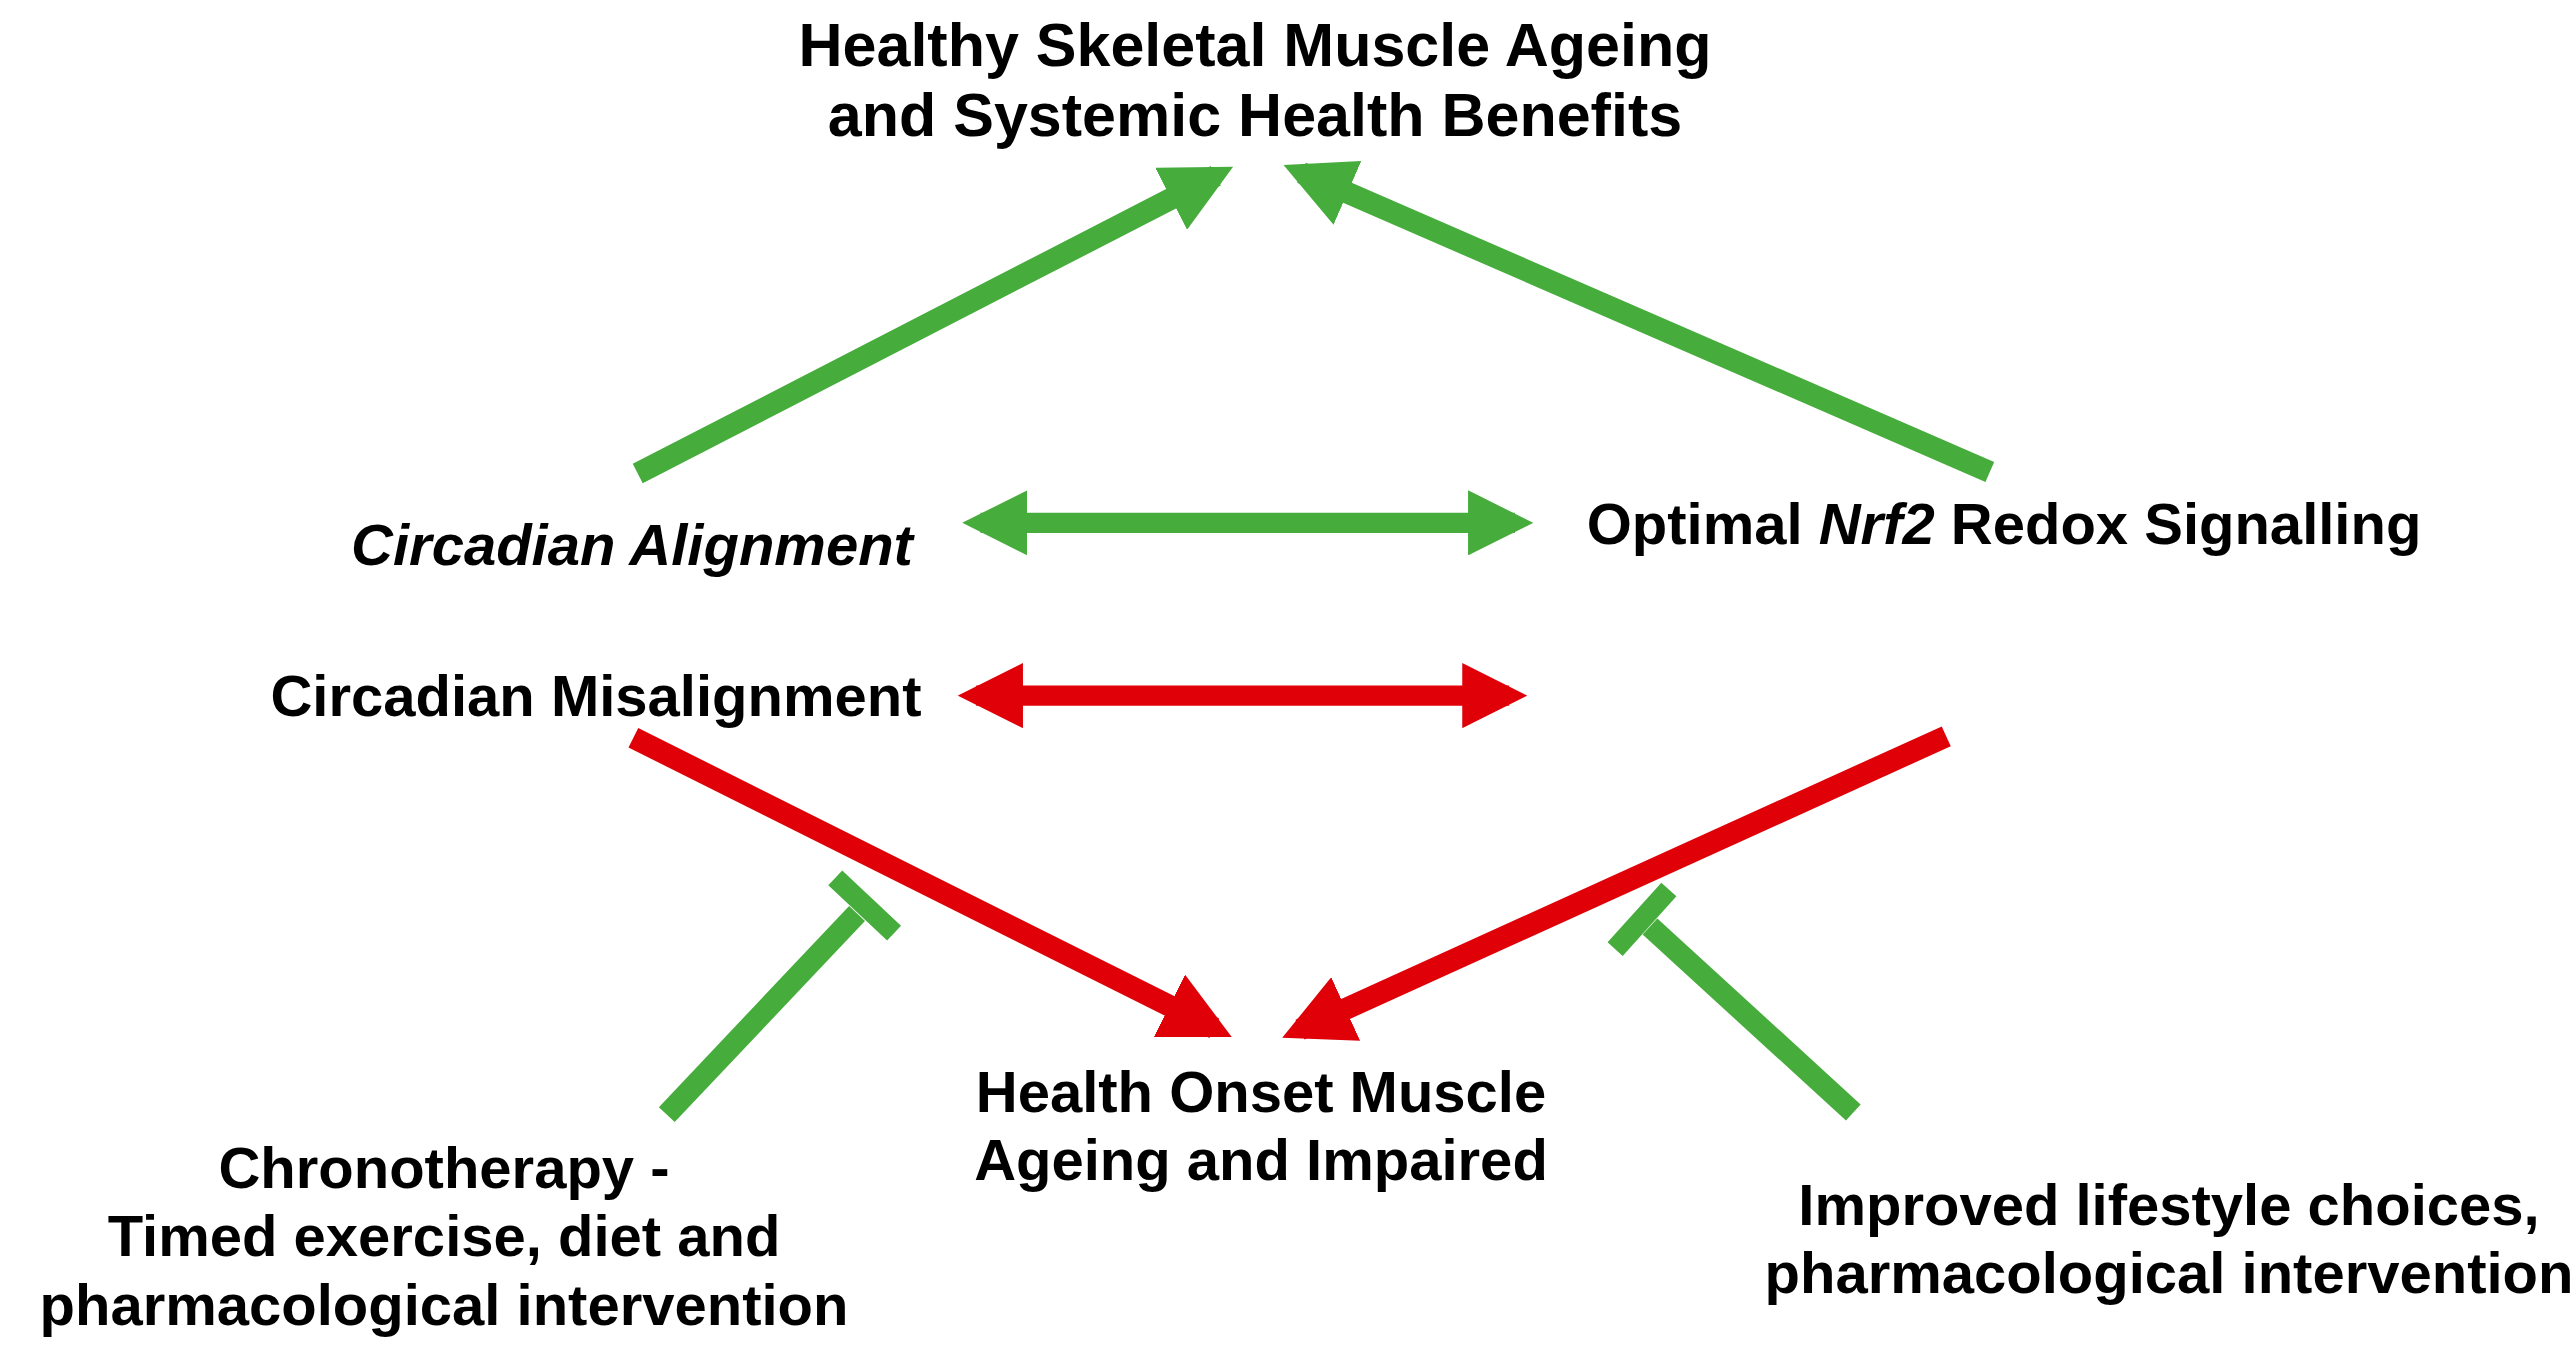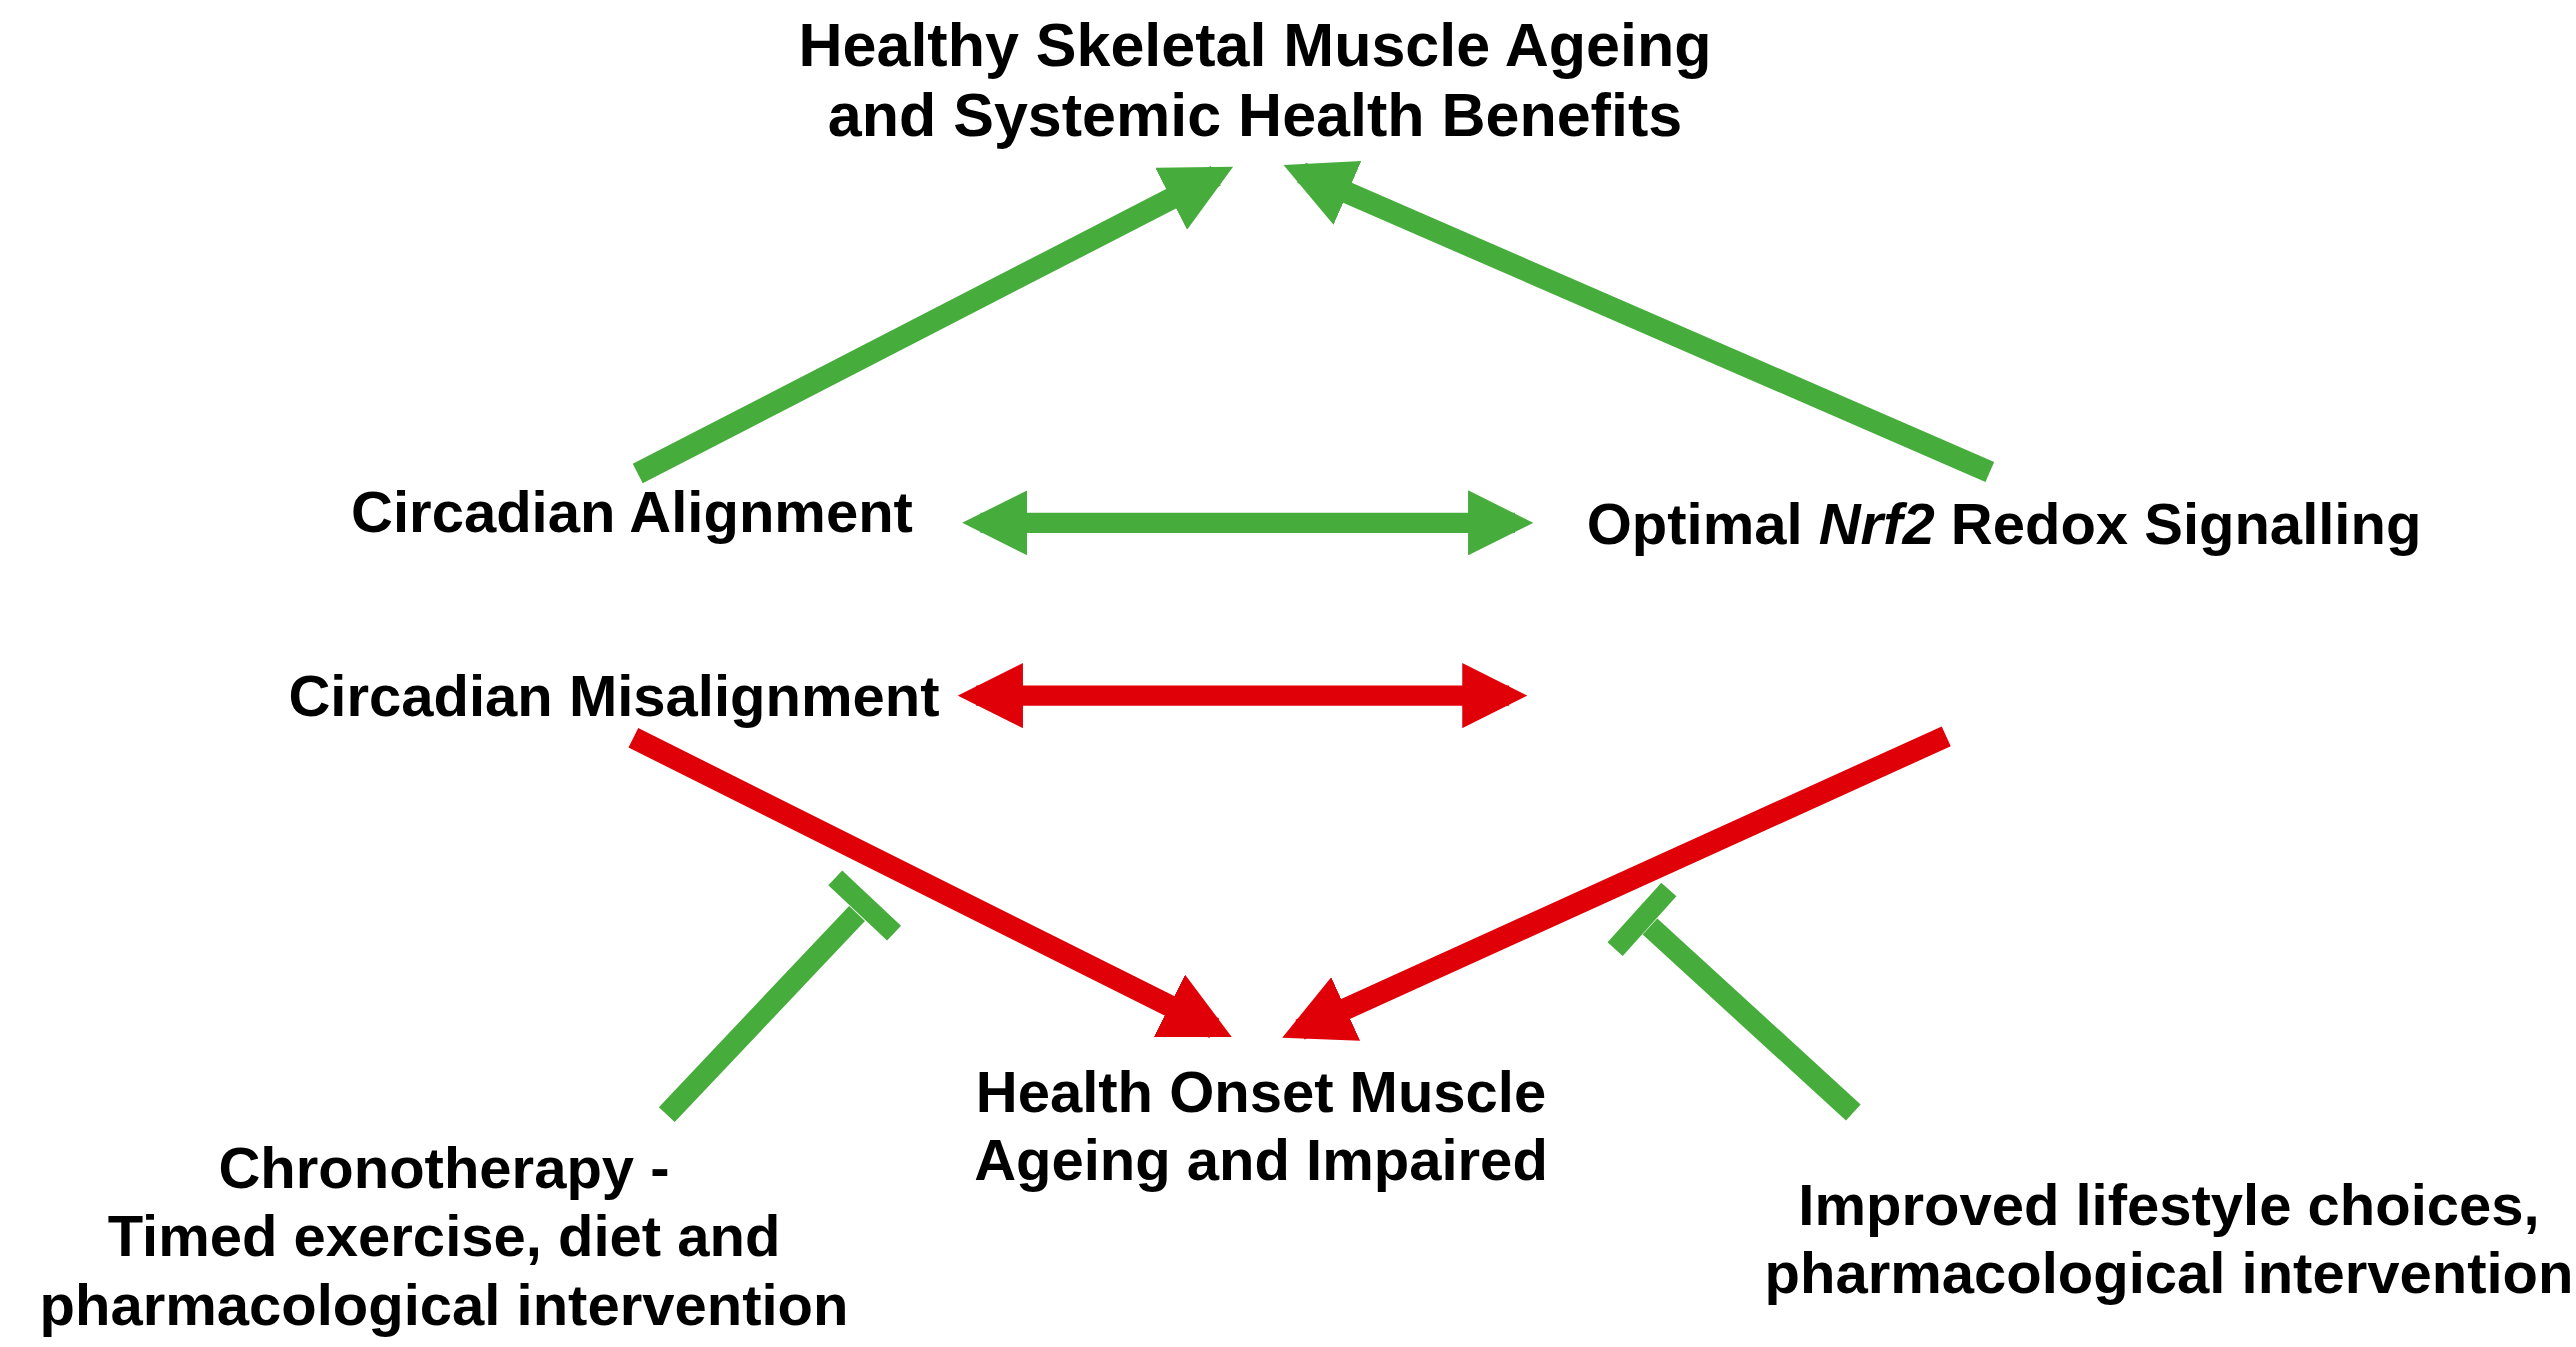--- a/index.html
+++ b/index.html
@@ -68,28 +68,28 @@
 
     <line class="edge-green" x1="2552" y1="1532" x2="2272" y2="1276" stroke-width="30"></line>
     <line class="edge-green" x1="2224" y1="1307" x2="2298" y2="1225" stroke-width="28"></line>
   </svg>
 
   <div class="node title" style="left:1255px;top:80px;">
     <div>Healthy Skeletal Muscle Ageing</div>
     <div>and Systemic Health Benefits</div>
   </div>
 
-  <div class="node" style="left:632px;top:512px;">
+  <div class="node" style="left:632px;top:545px;font-style:italic;">
     <span>Circadian Alignment</span>
   </div>
   <div class="node" style="left:2004px;top:524px;">
     <span>Optimal </span><em>Nrf2</em><span> Redox Signalling</span>
   </div>
 
-  <div class="node" style="left:614px;top:696px;">
+  <div class="node" style="left:596px;top:696px;">
     <span>Circadian Misalignment</span>
   </div>
 
   <div class="node" style="left:1261px;top:1126px;">
     <div>Health Onset Muscle</div>
     <div>Ageing and Impaired</div>
   </div>
 
   <div class="node" style="left:444px;top:1237px;">
     <div>Chronotherapy -</div>

